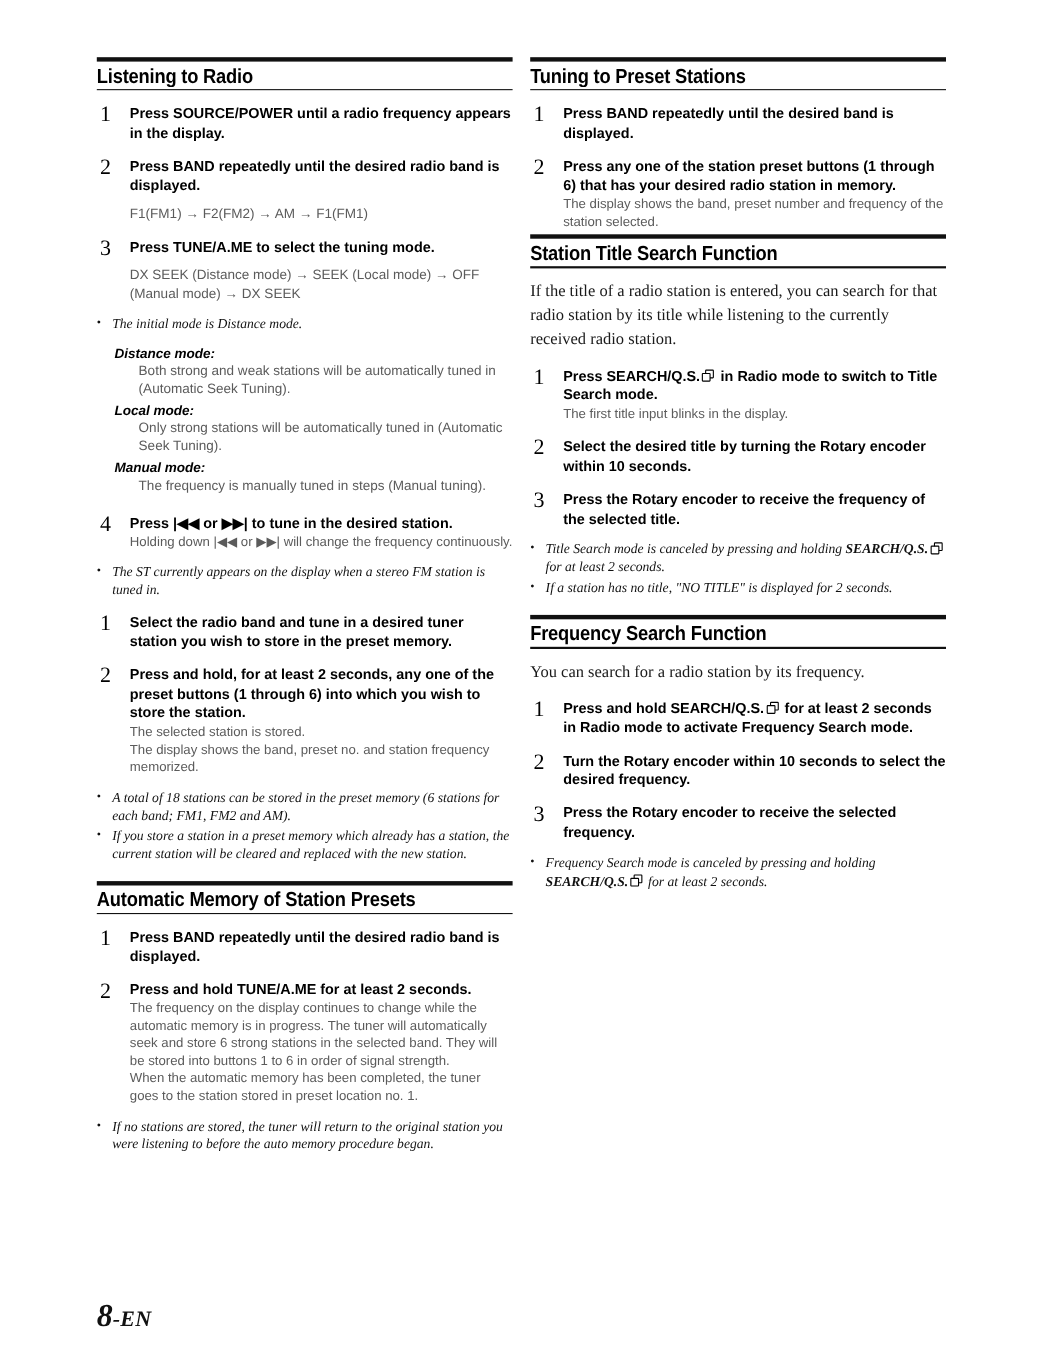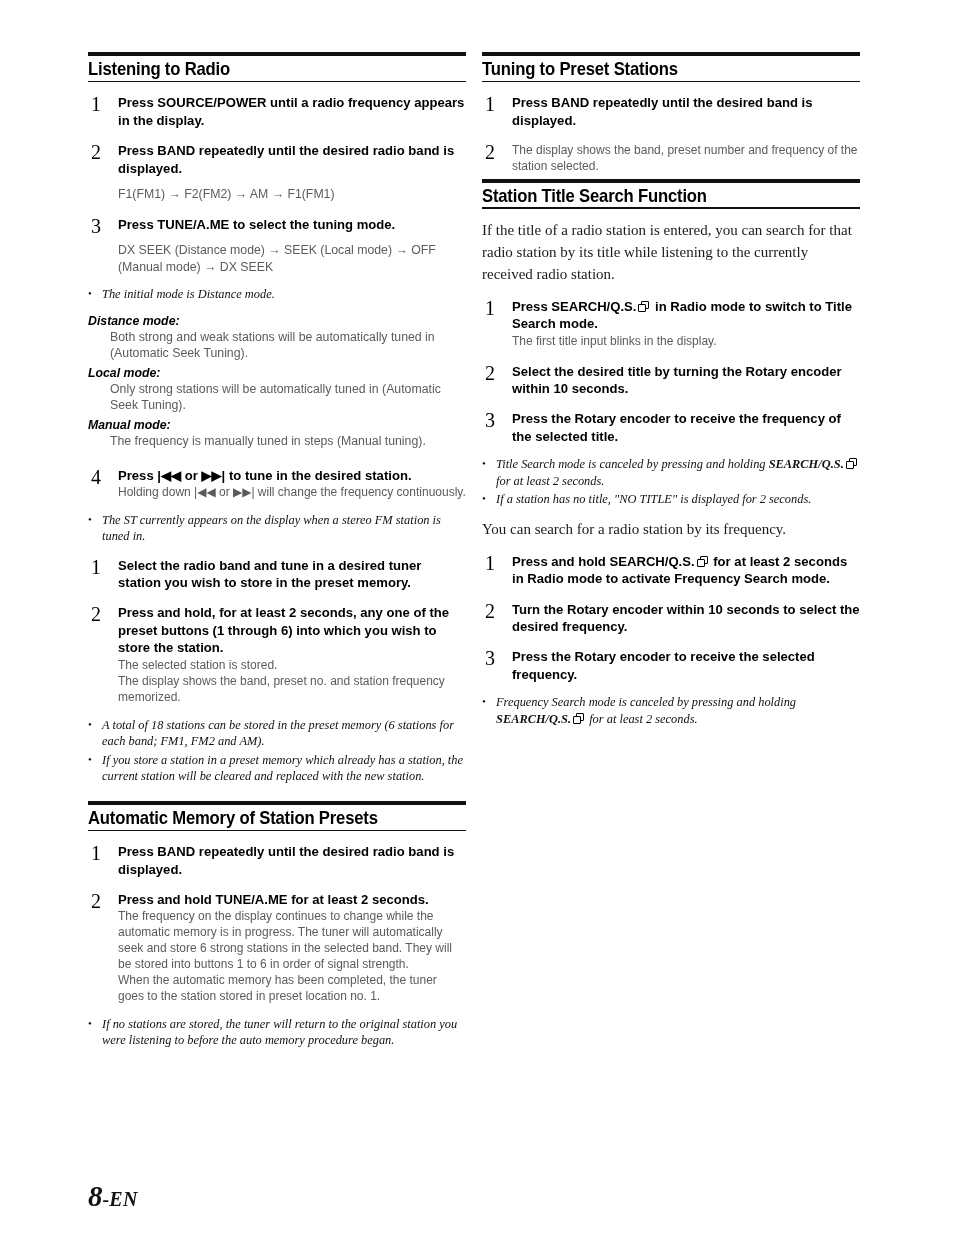--- a/index.html
+++ b/index.html
@@ -57,21 +57,21 @@
     display:flex;
     font-family:"Liberation Serif",serif;
     font-style:italic;font-size:12.4px;line-height:1.33;color:#111;
     margin-top:2px;
   }
   .note .dot{flex:0 0 14px;font-style:normal;font-size:11px;line-height:1.45;}
   .note .txt{flex:1 1 auto;min-width:0;}
   .note .txt b{font-weight:700;font-style:italic;}
 
   
-  .modes{margin-top:10px;}
+  .modes{margin-top:10px;margin-left:16px;}
   .mode-t{
     font-weight:700;font-style:italic;font-size:12.3px;
     line-height:1.35;color:#000;margin-top:3px;
   }
   .mode-d{
     font-size:12.3px;line-height:1.32;color:#5b5b5b;
     padding-left:22px;
   }
 
   
@@ -232,20 +232,21 @@
       <div class="step first">
         <div class="num">1</div>
         <div class="body">
           <div class="lead"><span>Press </span><b>BAND</b><span> repeatedly until the desired band is displayed.</span></div>
         </div>
       </div>
 
       <div class="step">
         <div class="num">2</div>
         <div class="body">
+          <div class="lead"><span>Press any one of the station </span><b>preset buttons (1 through 6)</b><span> that has your desired radio station in memory.</span></div>
           <div class="sub">The display shows the band, preset number and frequency of the station selected.</div>
         </div>
       </div>
 
       <div class="sec" style="margin-top:4px;">
         <div class="rule-top"></div>
         <h2>Station Title Search Function</h2>
         <div class="rule-bot"></div>
       </div>
 
@@ -277,20 +278,25 @@
         <div class="note">
           <span class="dot">•</span>
           <span class="txt"><span>Title Search mode is canceled by pressing and holding </span><b>SEARCH/Q.S.</b><span class="qs"><i class="b"></i><i class="f"></i></span><span> for at least 2 seconds.</span></span>
         </div>
         <div class="note">
           <span class="dot">•</span>
           <span class="txt">If a station has no title, "NO TITLE" is displayed for 2 seconds.</span>
         </div>
       </div>
 
+      <div class="sec" style="margin-top:17px;">
+        <div class="rule-top"></div>
+        <h2>Frequency Search Function</h2>
+        <div class="rule-bot"></div>
+      </div>
 
       <div class="intro">You can search for a radio station by its frequency.</div>
 
       <div class="step">
         <div class="num">1</div>
         <div class="body">
           <div class="lead"><span>Press and hold </span><b>SEARCH/Q.S.</b><span class="qs"><i class="b"></i><i class="f"></i></span><span> for at least 2 seconds in Radio mode to activate Frequency Search mode.</span></div>
         </div>
       </div>
 

